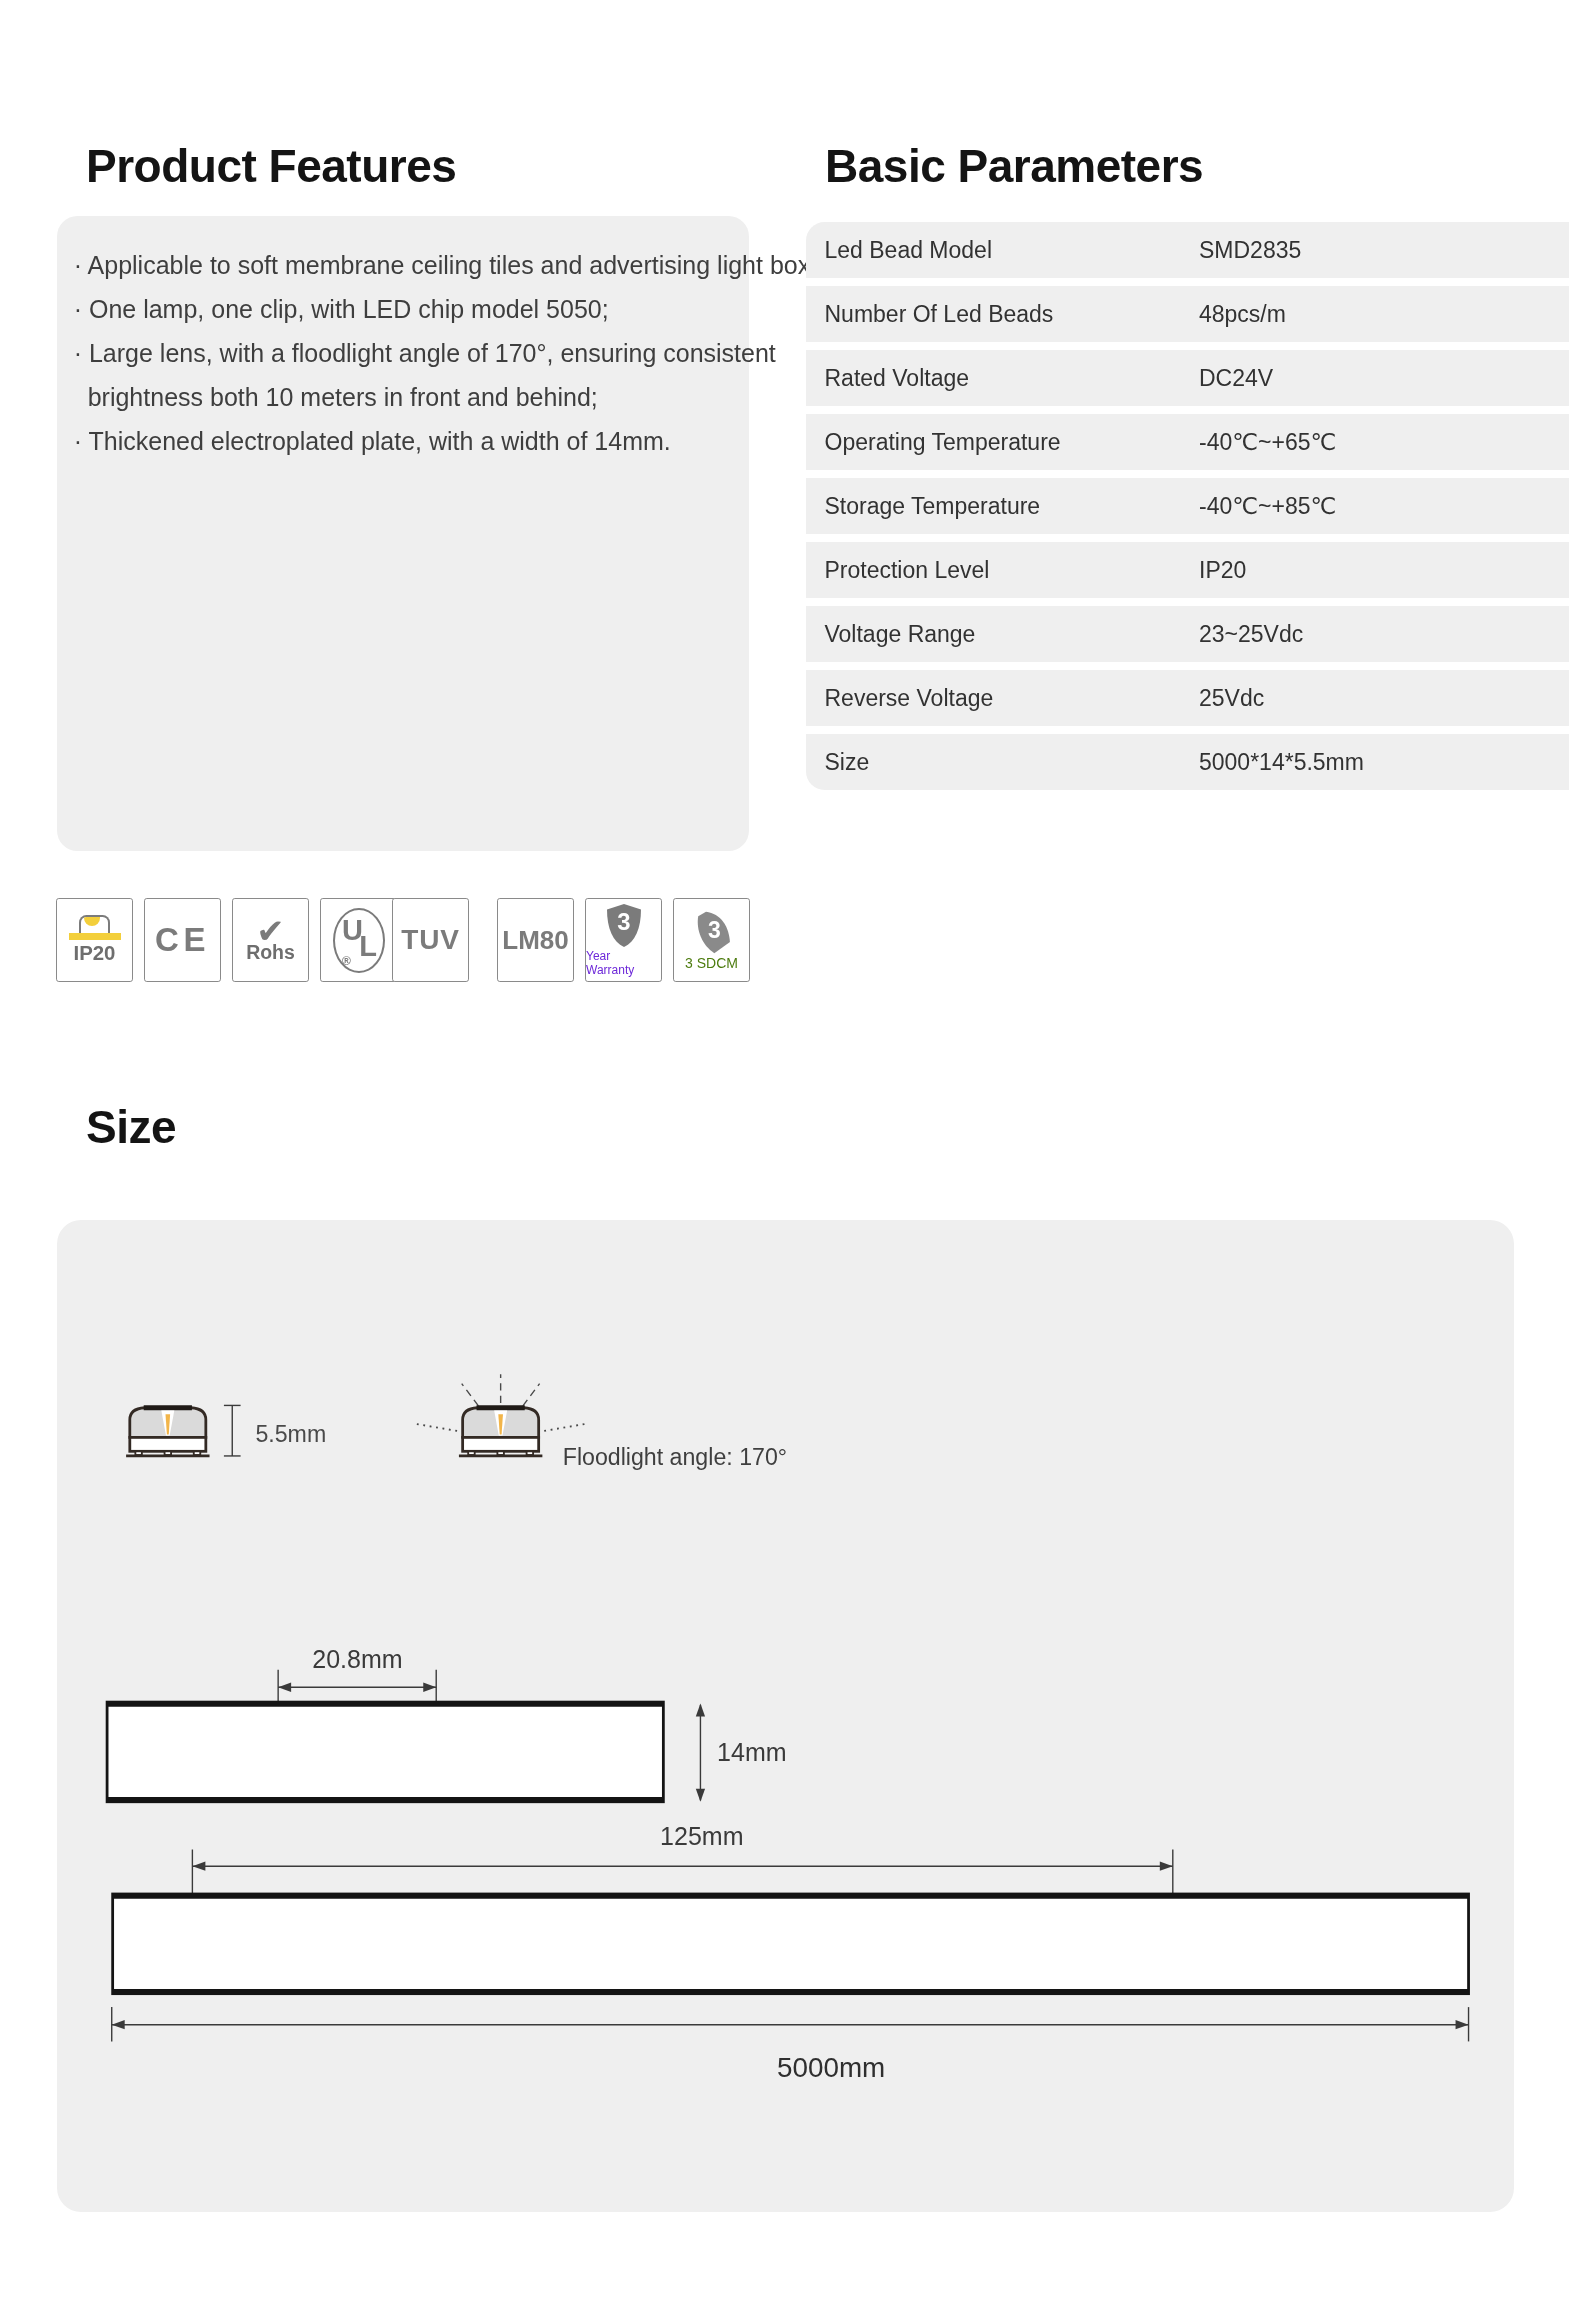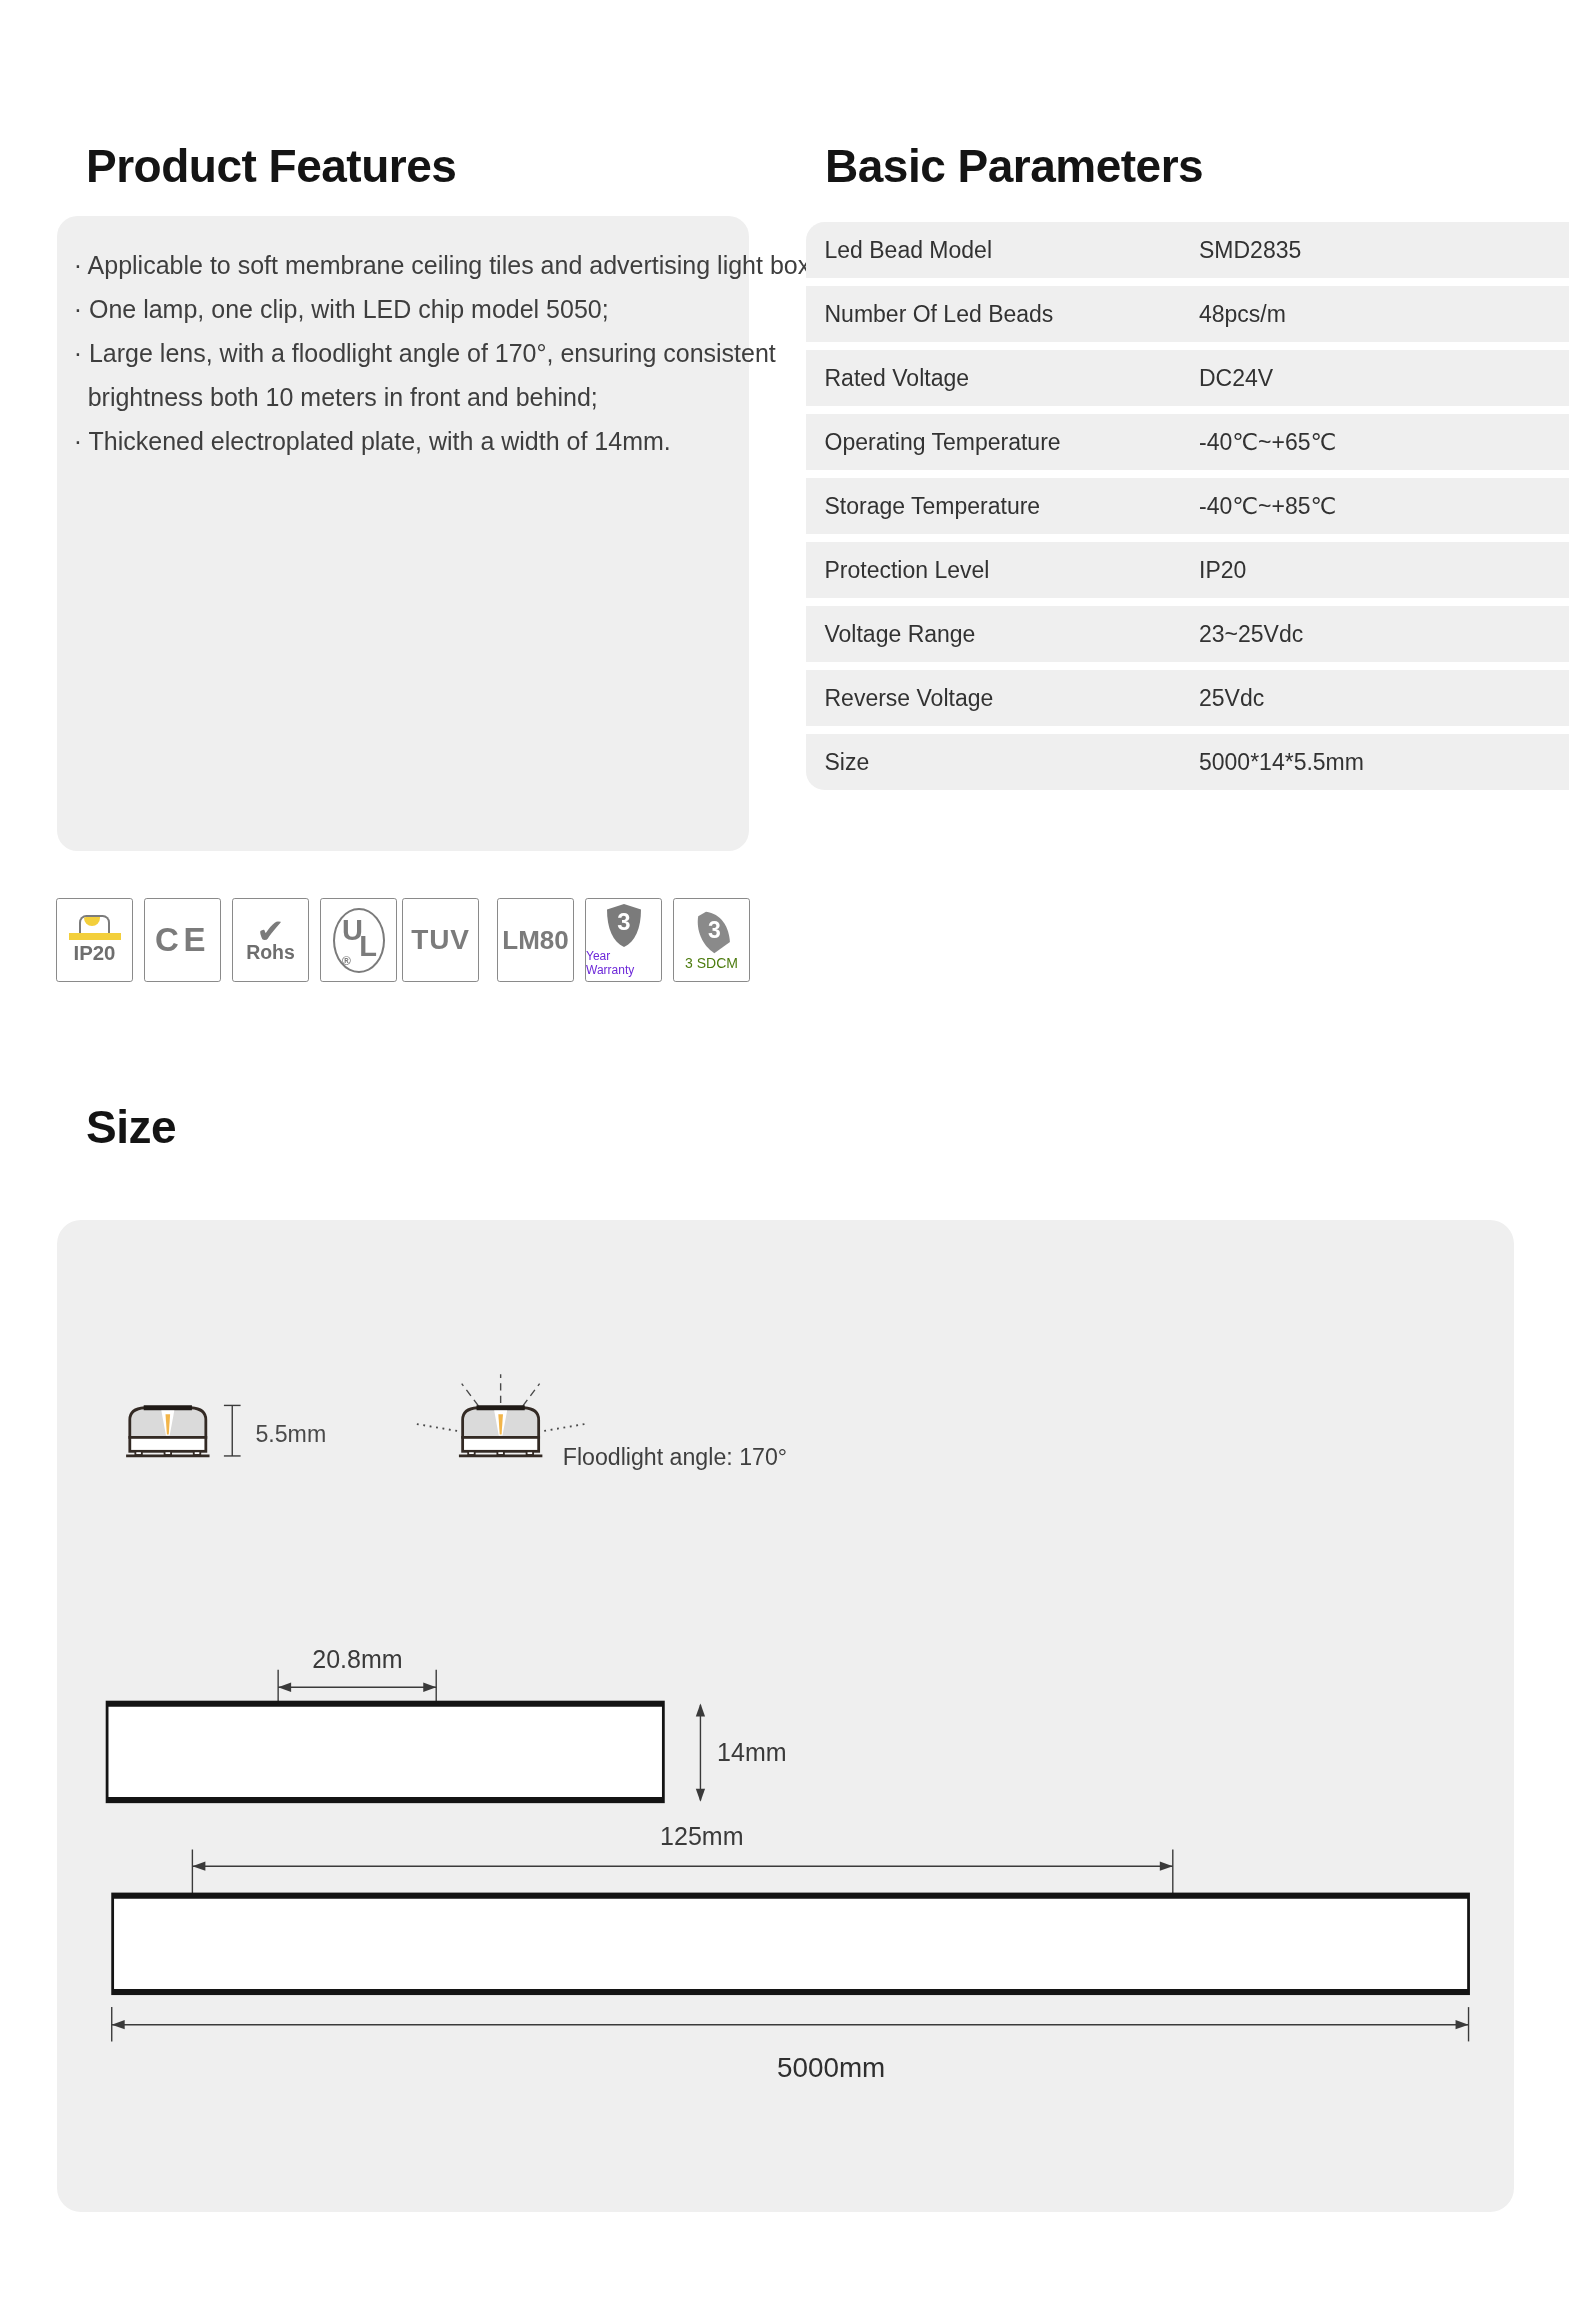--- a/index.html
+++ b/index.html
@@ -143,21 +143,21 @@
       <span class="big" style="font-size:34px;line-height:0.9;">✔</span>
       <span class="lbl" style="font-size:19.5px;margin-top:-5.6px;">Rohs</span>
     </div>
     <div class="badge" style="left:264px;">
       <div style="position:relative;width:52px;height:65px;border:2.3px solid var(--badge_gray);border-radius:50%;box-sizing:border-box;">
         <span class="big" style="position:absolute;left:7.4px;top:4.6px;font-size:29px;">U</span>
         <span class="big" style="position:absolute;right:5.6px;top:20.4px;font-size:29px;">L</span>
         <span class="big" style="position:absolute;left:7.4px;bottom:2.8px;font-size:12px;">®</span>
       </div>
     </div>
-    <div class="badge" style="left:346px;text-align:center;">
+    <div class="badge" style="left:336px;text-align:center;">
       <span class="big" style="font-size:28px;letter-spacing:0.9px;">TUV</span>
     </div>
     <div class="badge" style="left:441px;">
       <span class="big" style="font-size:26px;">LM80</span>
     </div>
     <div class="badge" style="left:529px;">
       <svg width="38" height="45" viewBox="0 0 82 98">
         <path d="M41,2 L78,14 C78,56 65,84 41,96 C17,84 4,56 4,14 Z" fill="#7B7B7B"></path>
         <text x="41" y="58" text-anchor="middle" font-size="52" font-weight="bold" fill="#fff">3</text>
       </svg>

